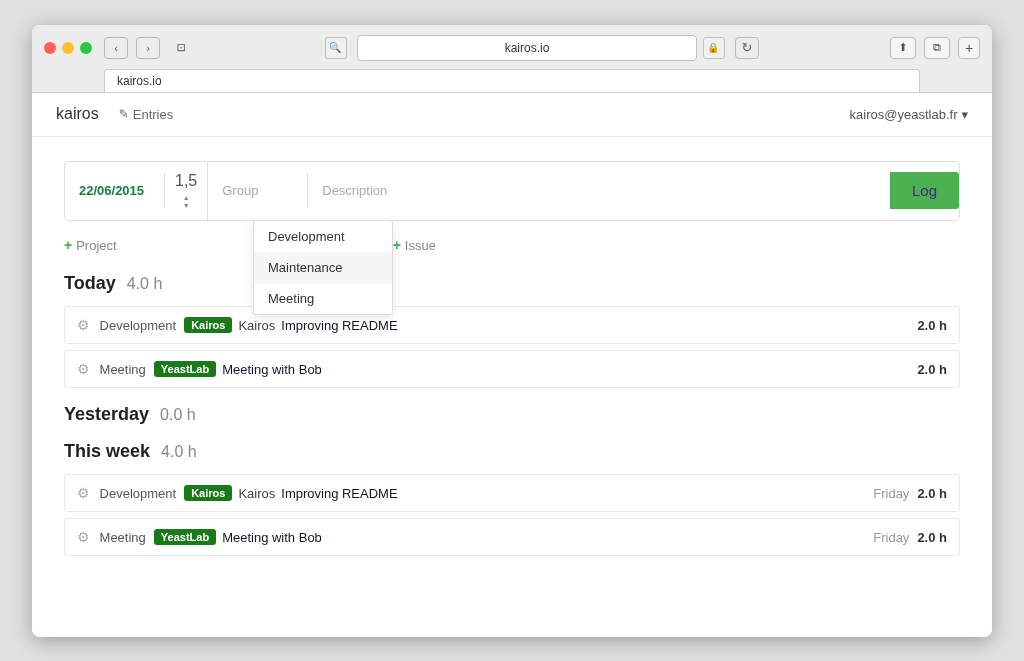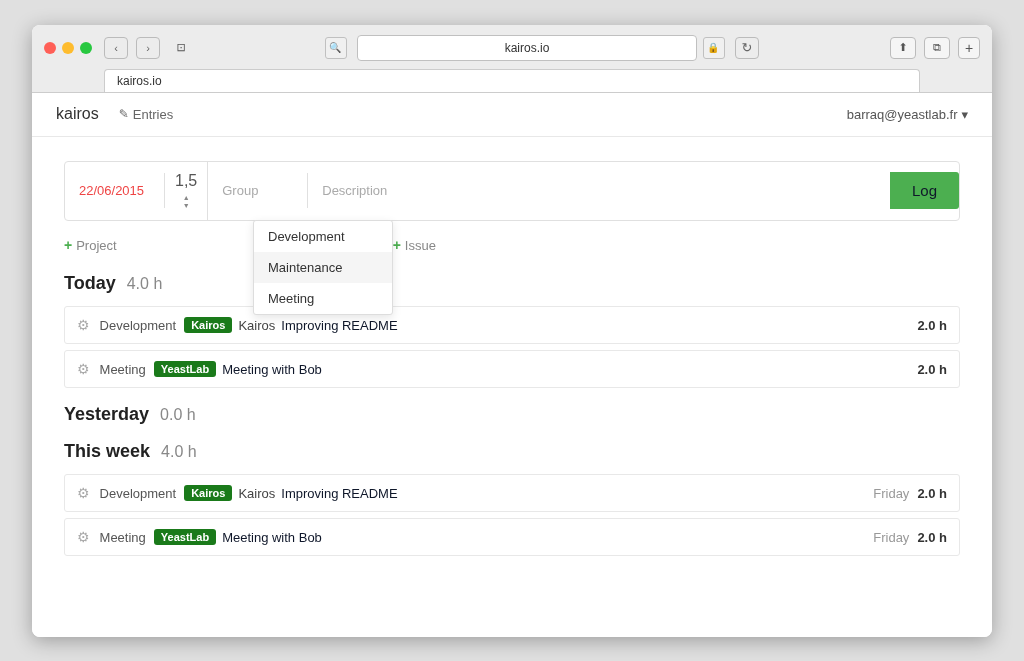--- a/index.html
+++ b/index.html
@@ -159,21 +159,22 @@
       position: relative;
     }
     .form-field {
       padding: 10px 14px;
       font-size: 13px;
       color: #555;
       border-right: 1px solid #e0e0e0;
     }
     .form-field-date {
       min-width: 100px;
-      color: #ef4444;
+      color: #15803d;
+      font-weight: bold;
     }
     .form-field-hours {
       display: flex; align-items: center; gap: 4px;
       color: #555;
       padding: 10px 10px;
       border-right: 1px solid #e0e0e0;
       flex-direction: column;
     }
     .hours-spinner {
       display: flex; flex-direction: column; gap: 0;
@@ -198,21 +199,21 @@
       min-width: 100px;
     }
     .form-field-description {
       padding: 10px 14px;
       font-size: 13px;
       color: #aaa;
       flex: 1;
     }
     .log-btn {
       background: #4caf50;
-      color: #0f172a;
+      color: #4c1d95;
       border: none;
       padding: 10px 22px;
       font-size: 15px;
       font-weight: 500;
       cursor: pointer;
       border-radius: 0 3px 3px 0;
       height: 100%;
     }
     
     .dropdown-menu {
@@ -350,21 +351,21 @@
     </div>
   </div>
 
   <div class="app-nav">
     <span class="app-logo">kairos</span>
     <a class="nav-link">
       <span style="font-size:12px;">✎</span>
       <span>Entries</span>
     </a>
     <div class="nav-user">
-      <span>barraq@yeastlab.fr</span>
+      <span>kairos@yeastlab.fr</span>
       <span>▾</span>
     </div>
   </div>
 
   <div class="main-content">
 
     <div class="entry-form">
       <div class="form-field form-field-date">22/06/2015</div>
       <div class="form-field-hours">
         <span>1,5</span>

